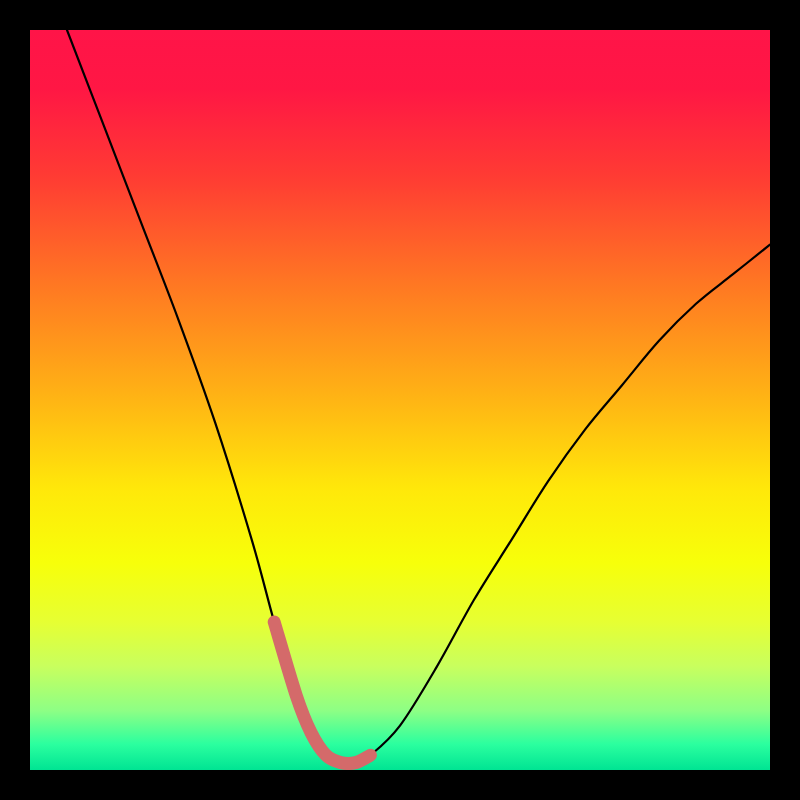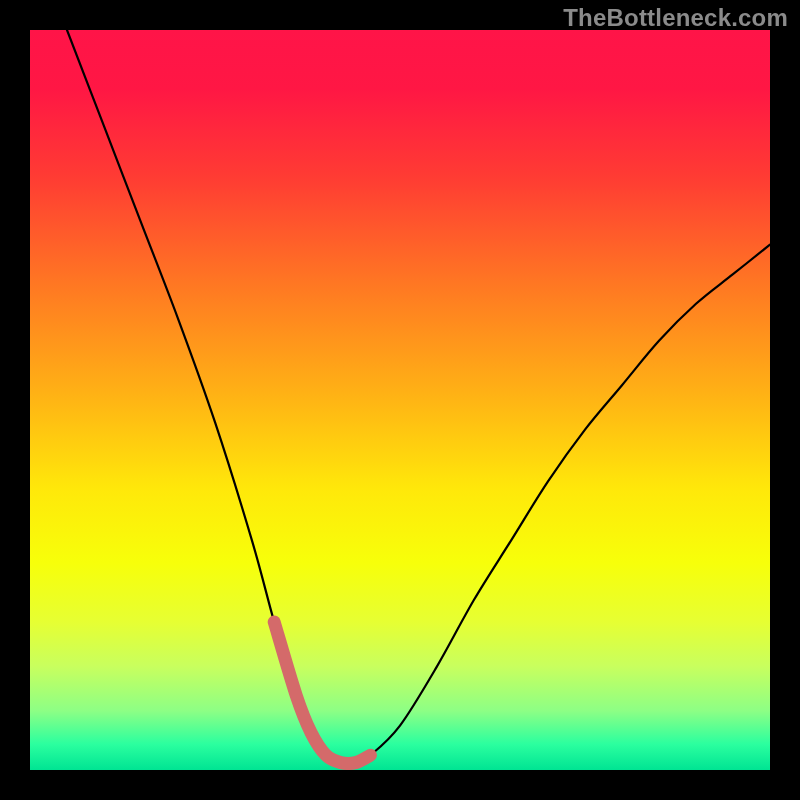--- a/index.html
+++ b/index.html
@@ -34,21 +34,20 @@
     left: 30px;
     top: 30px;
     width: 740px;
     height: 740px;
   }
 </style>
 </head>
 <body>
 
 <div class="frame">
-  <div class="watermark">TheBottleneck.com</div>
 
   <svg class="plot" viewBox="0 0 740 740" preserveAspectRatio="none">
     <defs>
       <linearGradient id="bg-grad" x1="0" y1="0" x2="0" y2="1">
           <stop offset="0%" stop-color="#ff1448"></stop>
           <stop offset="8%" stop-color="#ff1744"></stop>
           <stop offset="20%" stop-color="#ff3c33"></stop>
           <stop offset="35%" stop-color="#ff7a22"></stop>
           <stop offset="50%" stop-color="#ffb514"></stop>
           <stop offset="62%" stop-color="#ffe80a"></stop>

